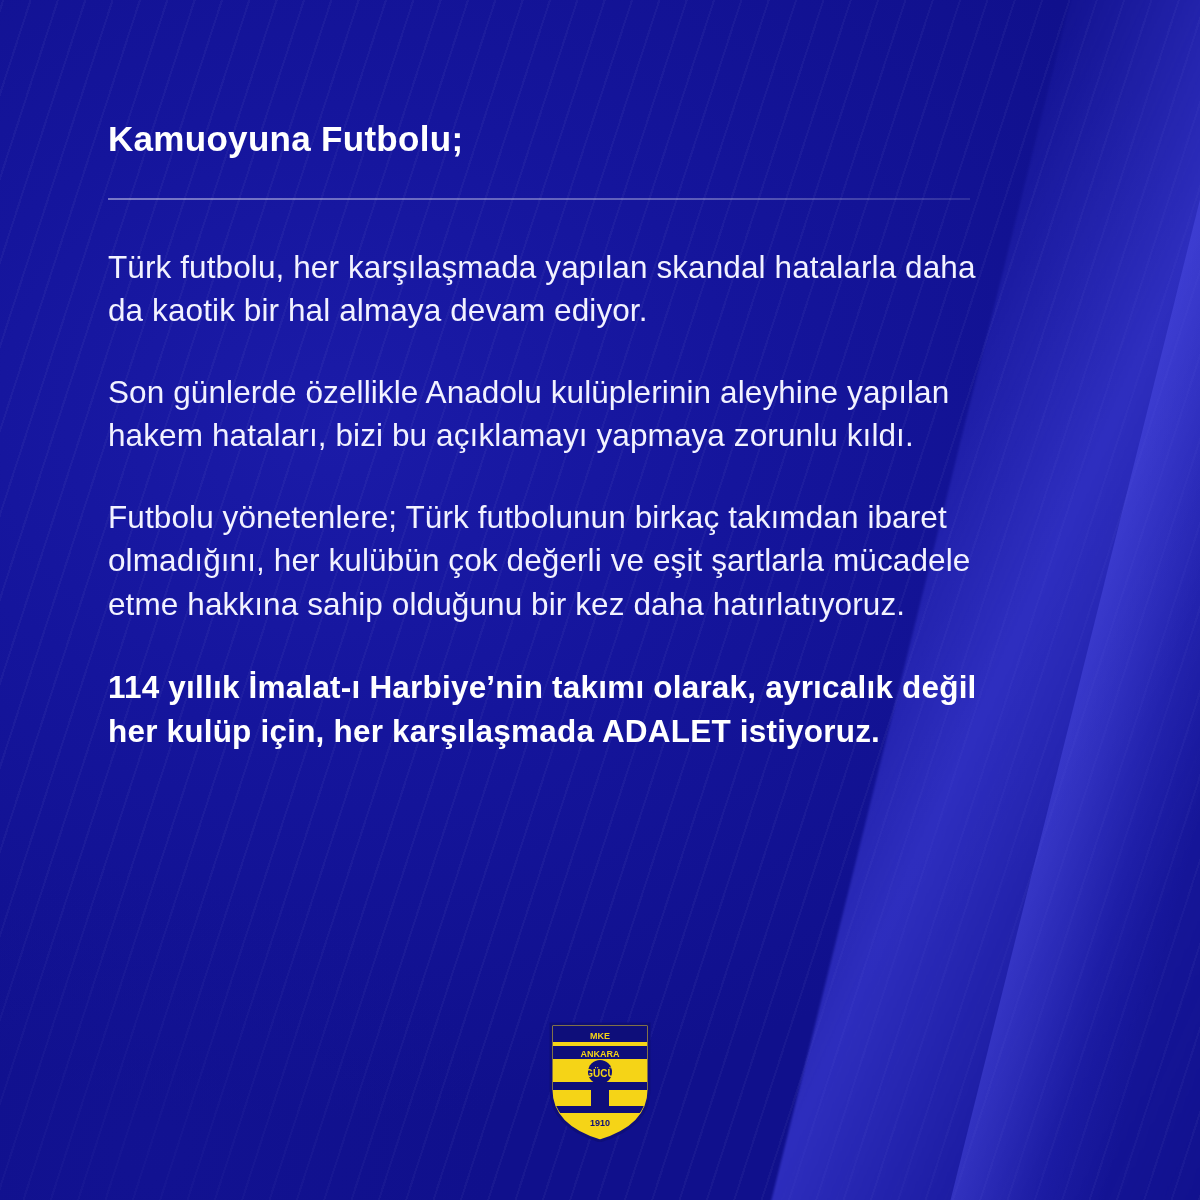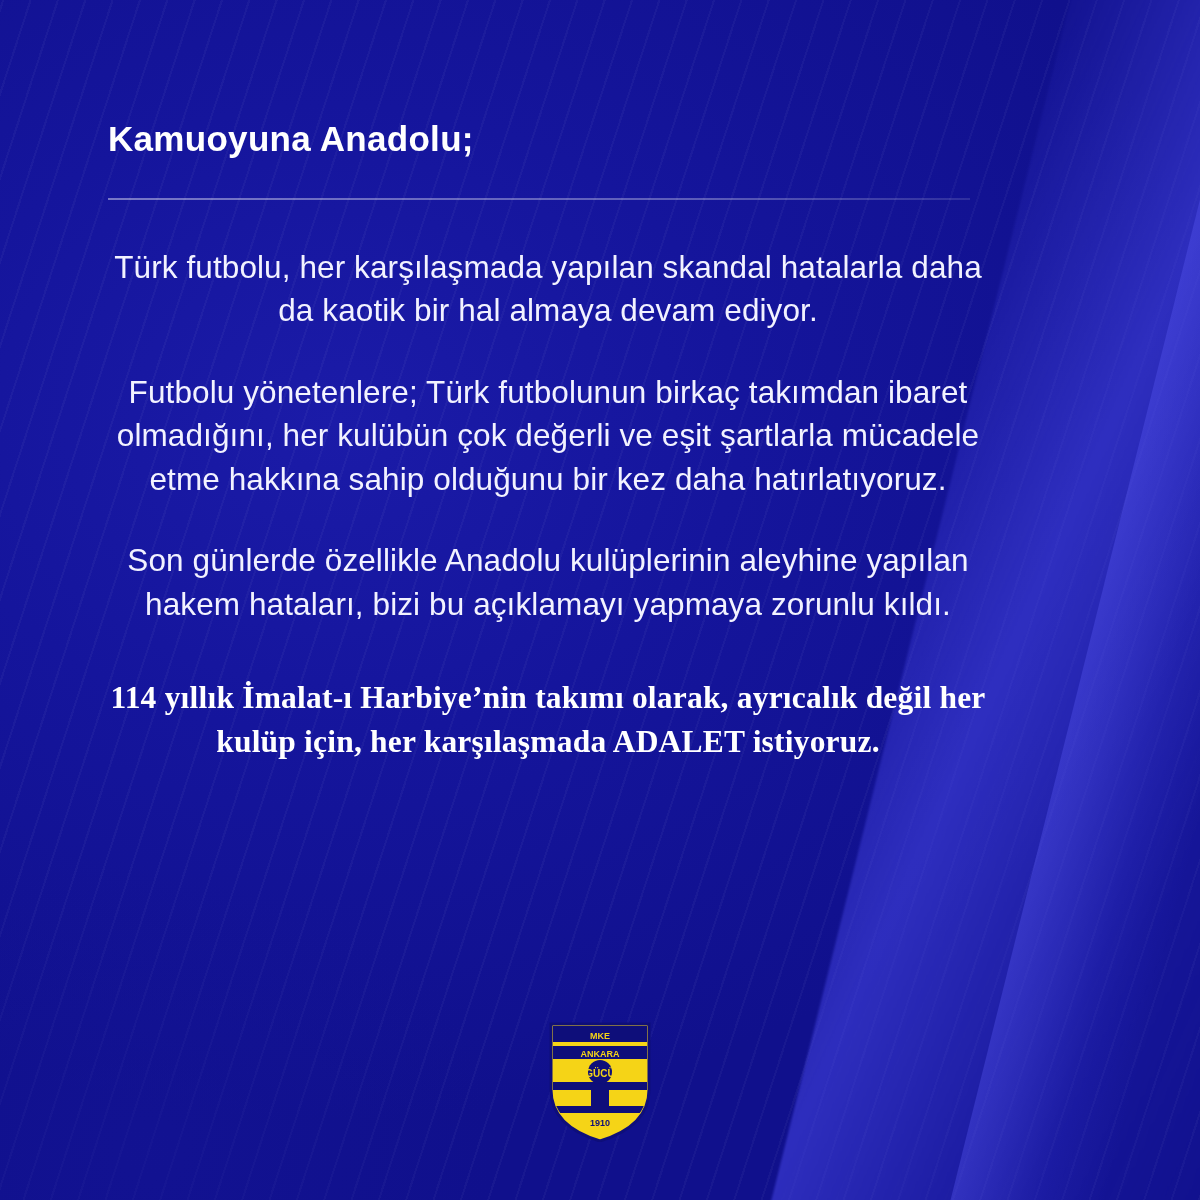--- a/index.html
+++ b/index.html
@@ -97,29 +97,27 @@
     width: 880px;
   }
 
   .para {
     color: #f2f2ff;
     font-size: 31.5px;
     line-height: 1.38;
     margin: 0 0 38px 0;
     font-weight: normal;
     letter-spacing: 0.1px;
-    text-align: center;
   }
 
   .para.strong {
     font-weight: bold;
     color: #ffffff;
-    margin-top: 50px;
+    margin-top: 40px;
     letter-spacing: 0.2px;
-    font-family: Liberation Serif, serif;
   }
 
   .crest-wrap {
     position: absolute;
     left: 0;
     right: 0;
     bottom: 58px;
     display: flex;
     justify-content: center;
     z-index: 4;
@@ -137,27 +135,27 @@
 </head>
 <body>
 
 <div class="poster">
   <div class="texture"></div>
   <div class="edge-band"></div>
   <div class="edge-band2"></div>
   <div class="corner-glow"></div>
 
   <div class="content">
-    <h1 class="headline">Kamuoyuna Anadolu;</h1>
+    <h1 class="headline">Kamuoyuna Futbolu;</h1>
     <div class="rule"></div>
 
     <div class="body">
       <p class="para">Türk futbolu, her karşılaşmada yapılan skandal hatalarla daha da kaotik bir hal almaya devam ediyor.</p>
+      <p class="para">Son günlerde özellikle Anadolu kulüplerinin aleyhine yapılan hakem hataları, bizi bu açıklamayı yapmaya zorunlu kıldı.</p>
       <p class="para">Futbolu yönetenlere; Türk futbolunun birkaç takımdan ibaret olmadığını, her kulübün çok değerli ve eşit şartlarla mücadele etme hakkına sahip olduğunu bir kez daha hatırlatıyoruz.</p>
-      <p class="para">Son günlerde özellikle Anadolu kulüplerinin aleyhine yapılan hakem hataları, bizi bu açıklamayı yapmaya zorunlu kıldı.</p>
       <p class="para strong">114 yıllık İmalat-ı Harbiye’nin takımı olarak, ayrıcalık değil her kulüp için, her karşılaşmada ADALET istiyoruz.</p>
     </div>
   </div>
 
   <div class="crest-wrap">
     <div class="crest">
       <svg viewBox="0 0 106 122" width="106" height="122" aria-hidden="true">
         <defs>
           <clipPath id="shieldClip">
             <path d="M6 6 H100 V70 C100 96 78 110 53 118 C28 110 6 96 6 70 Z"></path>

